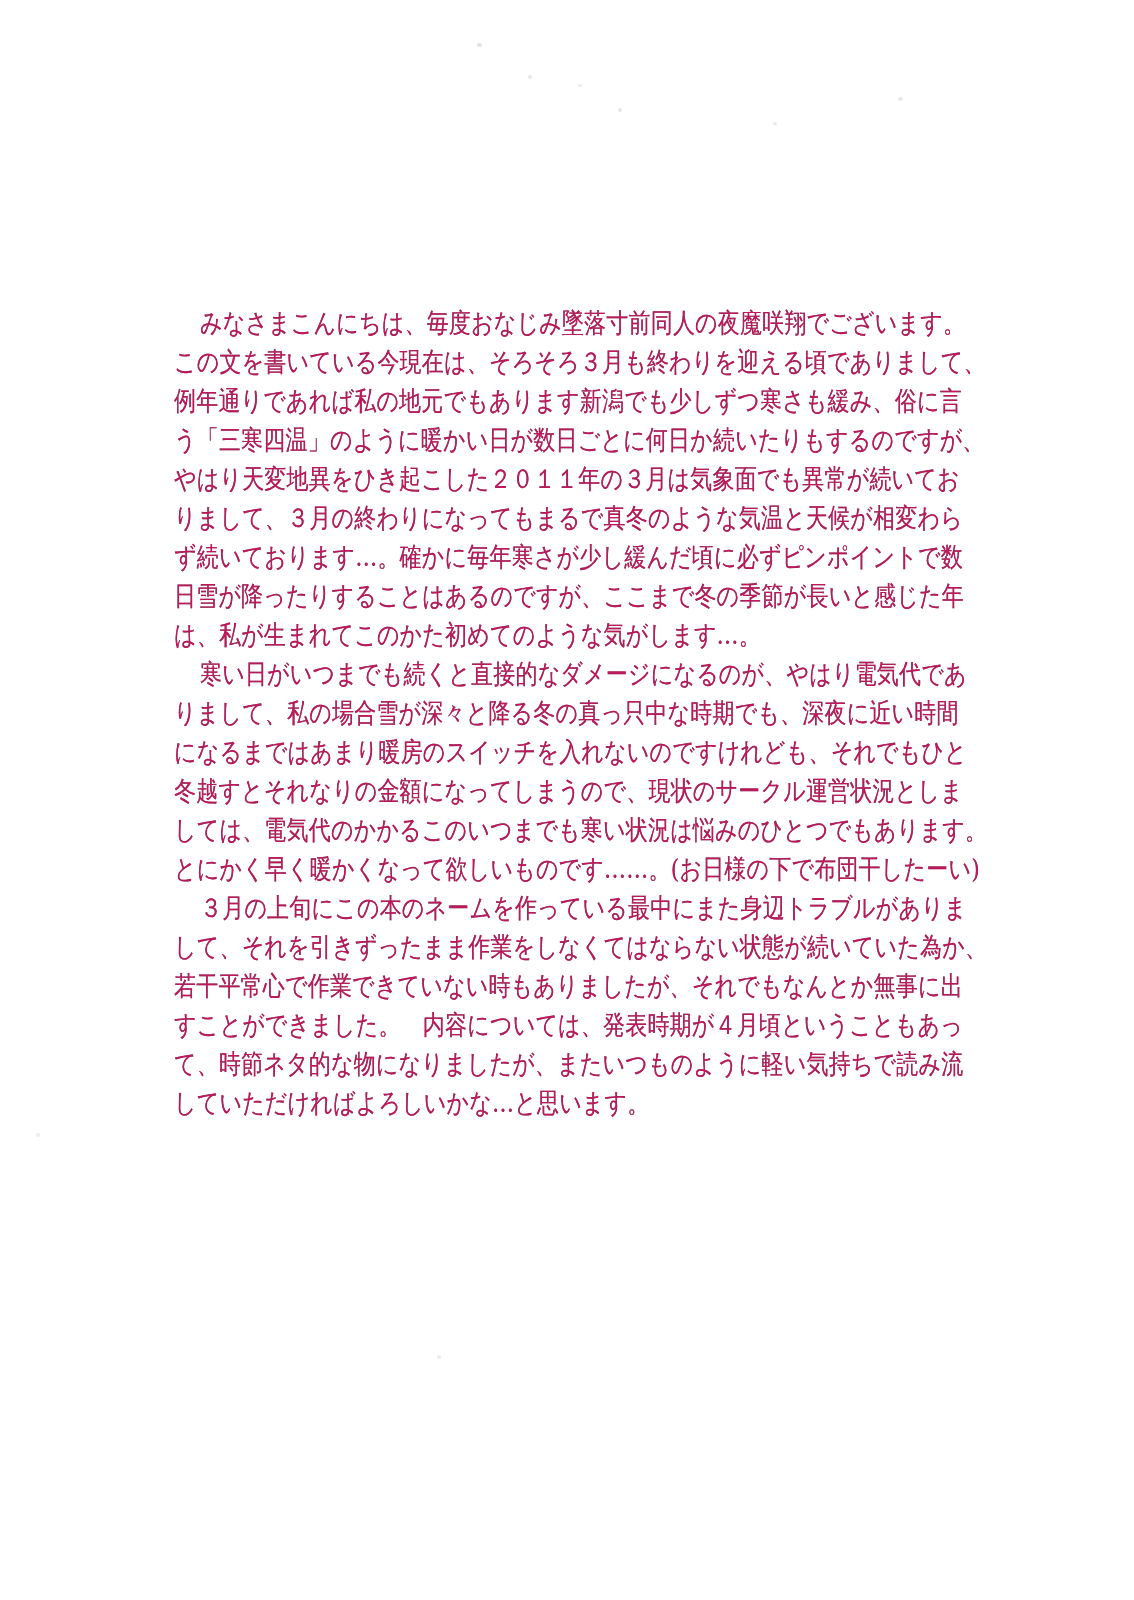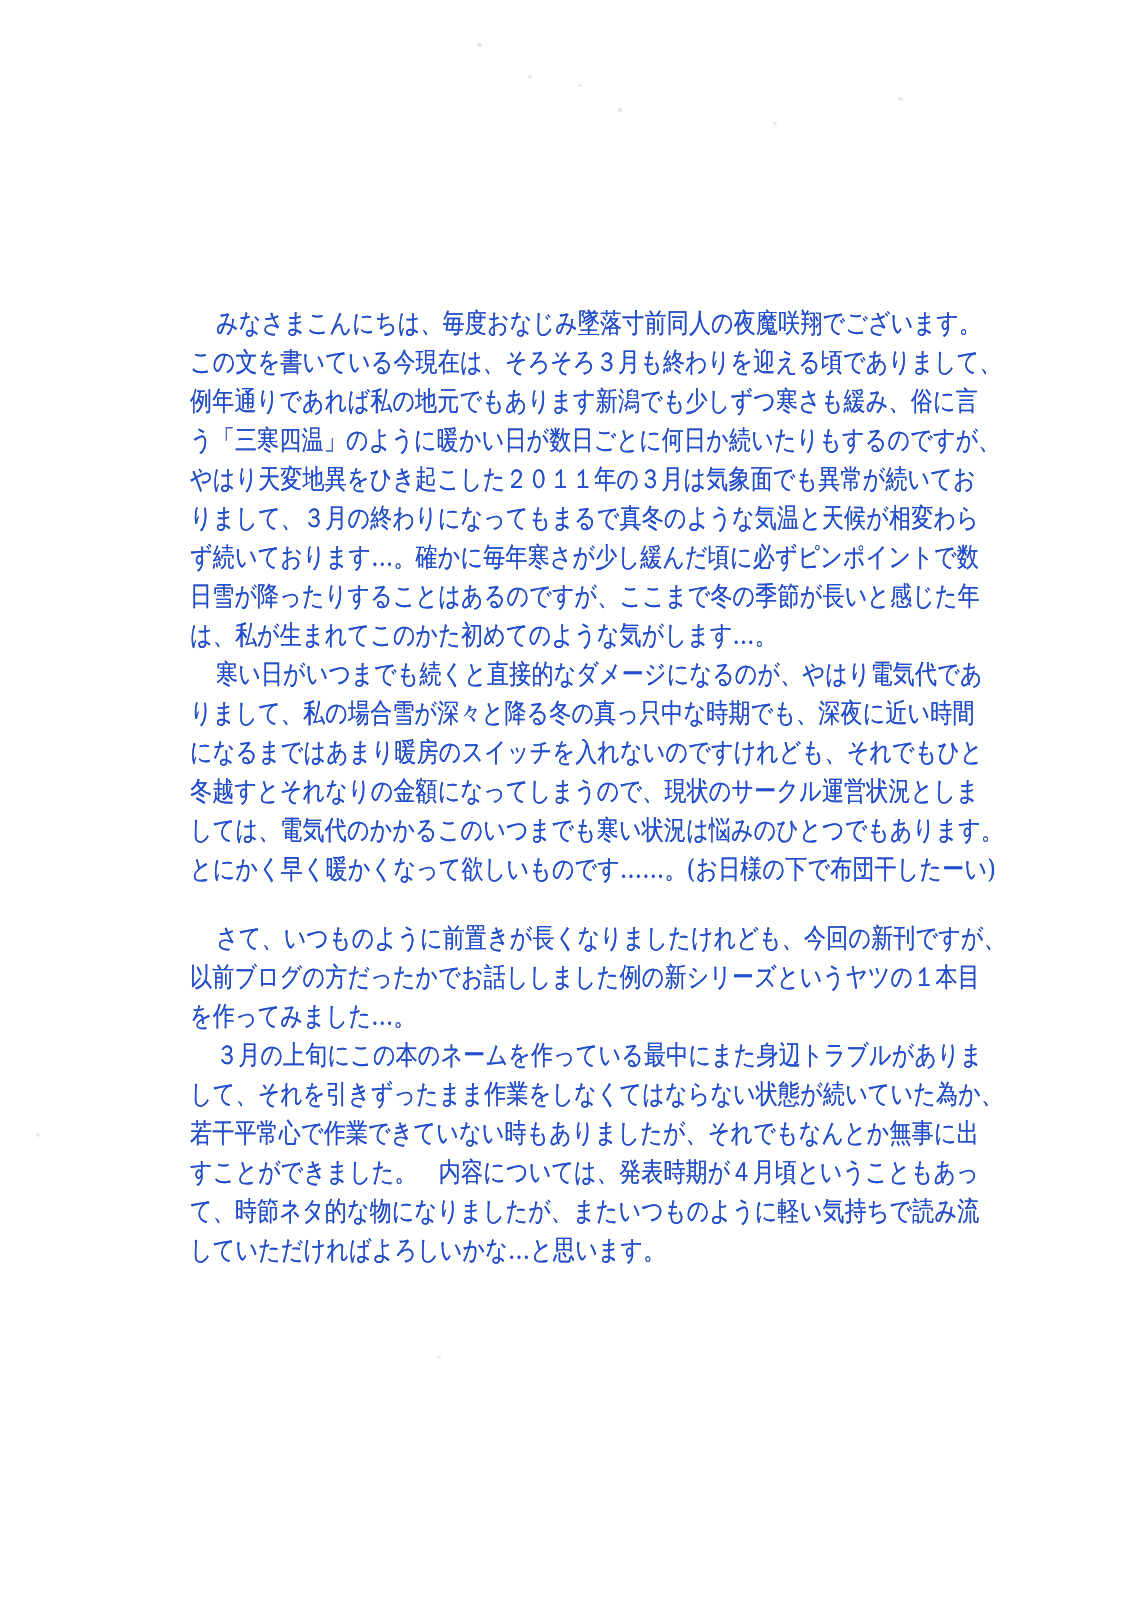--- a/index.html
+++ b/index.html
@@ -10,24 +10,24 @@
   .page {
     position: relative;
     width: 1134px;
     height: 1600px;
     background: #ffffff;
     overflow: hidden;
     font-family: "DejaVu Serif", "Liberation Serif", serif;
   }
   .doc-body {
     position: absolute;
-    left: 190px;
+    left: 174px;
     top: 303px;
     width: 830px;
-    color: #1d4ed8;
+    color: #be185d;
     font-size: 22px;
     line-height: 39px;
     text-shadow: 0 0 0.5px rgba(20,20,20,0.6);
   }
   .para { margin: 0; padding: 0; }
   .para.gap-before { margin-top: 30px; }
   .line {
     height: 39px;
     white-space: nowrap;
     letter-spacing: 0.2px;
@@ -80,25 +80,20 @@
 
     <div class="para">
       <div class="line indent">寒い日がいつまでも続くと直接的なダメージになるのが、やはり電気代であ</div>
       <div class="line">りまして、私の場合雪が深々と降る冬の真っ只中な時期でも、深夜に近い時間</div>
       <div class="line">になるまではあまり暖房のスイッチを入れないのですけれども、それでもひと</div>
       <div class="line">冬越すとそれなりの金額になってしまうので、現状のサークル運営状況としま</div>
       <div class="line">しては、電気代のかかるこのいつまでも寒い状況は悩みのひとつでもあります。</div>
       <div class="line">とにかく早く暖かくなって欲しいものです……。(お日様の下で布団干したーい)</div>
     </div>
 
-    <div class="para gap-before">
-      <div class="line indent">さて、いつものように前置きが長くなりましたけれども、今回の新刊ですが、</div>
-      <div class="line">以前ブログの方だったかでお話ししました例の新シリーズというヤツの１本目</div>
-      <div class="line">を作ってみました…。</div>
-    </div>
 
     <div class="para">
       <div class="line indent">３月の上旬にこの本のネームを作っている最中にまた身辺トラブルがありま</div>
       <div class="line">して、それを引きずったまま作業をしなくてはならない状態が続いていた為か、</div>
       <div class="line">若干平常心で作業できていない時もありましたが、それでもなんとか無事に出</div>
       <div class="line">すことができました。　内容については、発表時期が４月頃ということもあっ</div>
       <div class="line">て、時節ネタ的な物になりましたが、またいつものように軽い気持ちで読み流</div>
       <div class="line">していただければよろしいかな…と思います。</div>
     </div>
 

